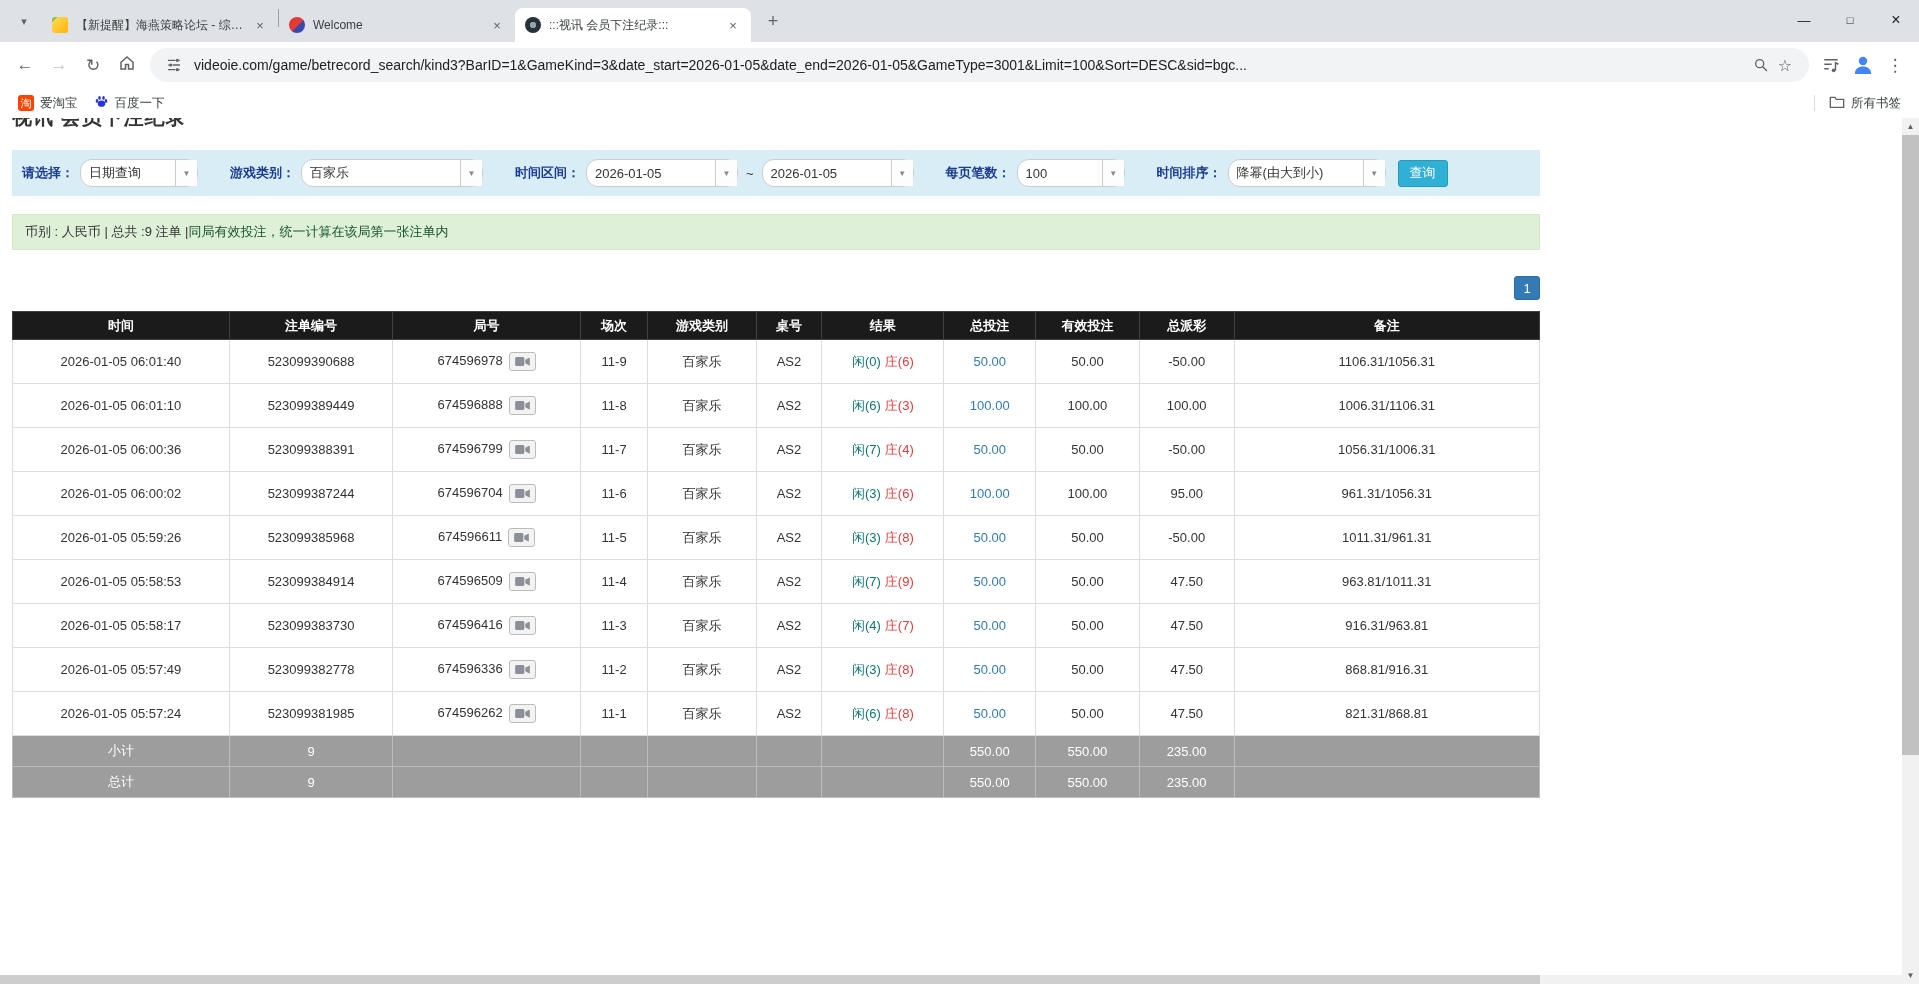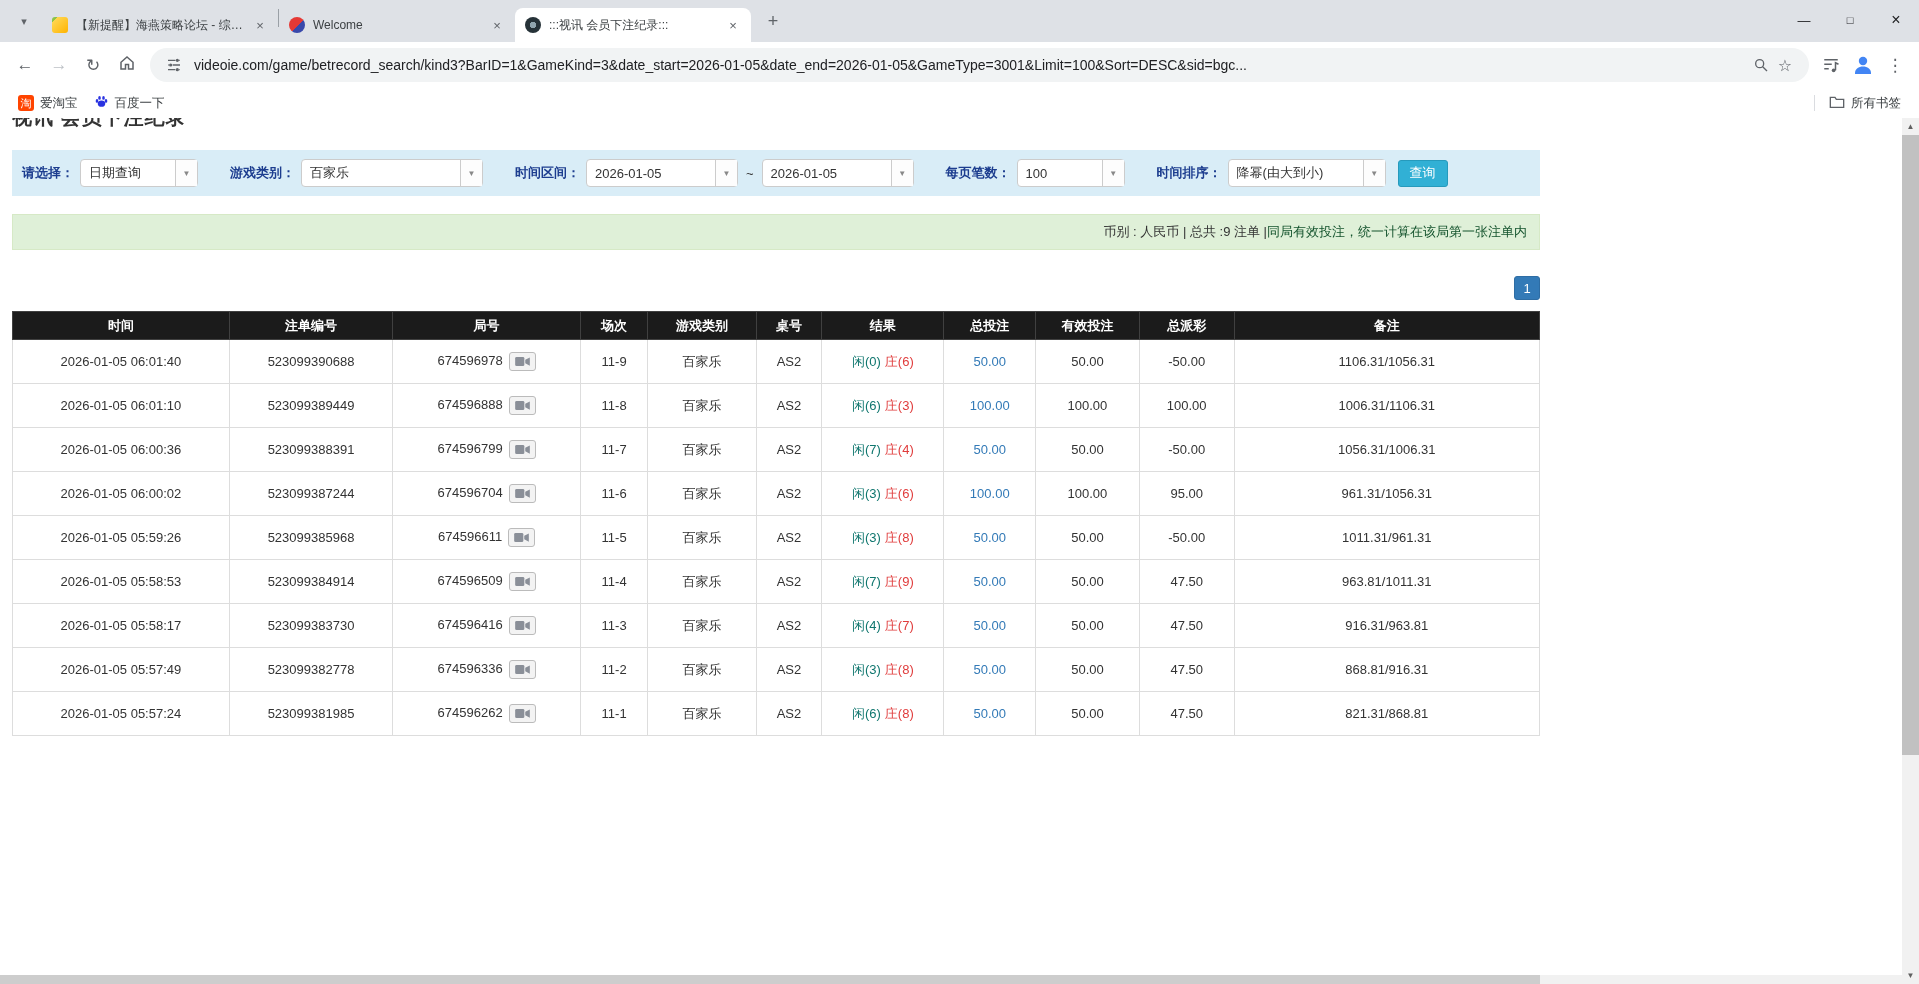--- a/index.html
+++ b/index.html
@@ -45,29 +45,29 @@
   
   .content { position:relative; width:1919px; height:866px; background:#fff; overflow:hidden; }
   .page { width:1552px; padding:0 12px; }
   .title-clip { height:13px; overflow:hidden; }
   .page-title { font-size:20px; font-weight:700; color:#333; margin-top:-14px; letter-spacing:1px; white-space:nowrap; }
 
   
   .filter-bar { margin-top:19px; background:#d9edf7; height:46px; display:flex; align-items:center; padding:0 8px; gap:6px; font-size:13px; }
   .f-label { color:#1c3d8f; font-weight:700; margin-left:26px; white-space:nowrap; }
   .f-label:first-child { margin-left:2px; }
-  .dd { background:#fff; border:1px solid #ccc; height:28px; display:flex; align-items:center; border-radius:4px; cursor:pointer; }
+  .dd { background:#fff; border:1px solid #ccc; height:28px; display:flex; align-items:center; border-radius:12px; cursor:pointer; }
   .dd-text { flex:1; padding:0 8px; font-size:13px; color:#333; white-space:nowrap; overflow:hidden; }
   .dd-arrow { width:22px; height:100%; border-left:1px solid #ccc; display:flex; align-items:center; justify-content:center; color:#888; font-size:8px; flex:none; background:#fdfdfd; }
   .w118{width:118px} .w182{width:182px} .w152{width:152px} .w98{width:108px} .w158{width:158px}
   .tilde { color:#333; margin:0 2px; }
   .search-btn { background:#31b0d5; color:#fff; border:1px solid #269abc; border-radius:3px; height:27px; padding:0 11px; font-size:13px; margin-left:6px; cursor:pointer; font-family:inherit; }
 
   
-  .summary-bar { margin-top:18px; background:#dff0d8; border:1px solid #d6e9c6; height:36px; display:flex; align-items:center; justify-content:flex-end; padding:0 12px; font-size:13px; }
+  .summary-bar { margin-top:18px; background:#dff0d8; border:1px solid #d6e9c6; height:36px; display:flex; align-items:center; justify-content:flex-start; padding:0 12px; font-size:13px; }
   .sum-left { color:#333; }
   .sum-right { color:#14532d; }
 
   
   .pager { display:flex; justify-content:flex-end; margin-top:26px; }
   .page-btn { min-width:26px; height:24px; background:#337ab7; color:#fff; font-size:13px; display:flex; align-items:center; justify-content:center; border:1px solid #2e6da4; border-radius:3px; cursor:pointer; }
 
   
   .bet-table { width:100%; border-collapse:collapse; margin-top:11px; table-layout:fixed; }
   .bet-table thead th { background:#1b1b1b; color:#fff; font-size:13px; font-weight:700; height:28px; text-align:center; border:1px solid #404040;margin-top:12px; }
@@ -485,20 +485,46 @@
     </td>
     <td>
       <span class="bet-link">50.00</span>
     </td>
     <td>50.00</td>
     <td>47.50</td>
     <td>821.31/868.81</td>
   </tr>
           </tbody>
         <tfoot>
+          <tr>
+            <td>小计</td>
+            <td>9</td>
+            <td></td>
+            <td></td>
+            <td></td>
+            <td></td>
+            <td></td>
+            <td>550.00</td>
+            <td>550.00</td>
+            <td>235.00</td>
+            <td></td>
+          </tr>
+          <tr>
+            <td>总计</td>
+            <td>9</td>
+            <td></td>
+            <td></td>
+            <td></td>
+            <td></td>
+            <td></td>
+            <td>550.00</td>
+            <td>550.00</td>
+            <td>235.00</td>
+            <td></td>
+          </tr>
         </tfoot>
       </table>
     </div>
 
     <div class="vscroll">
       <div class="vs-arrow">▲</div>
       <div class="vs-thumb"></div>
       <div class="vs-arrow down">▼</div>
     </div>
     <div class="hscroll">

